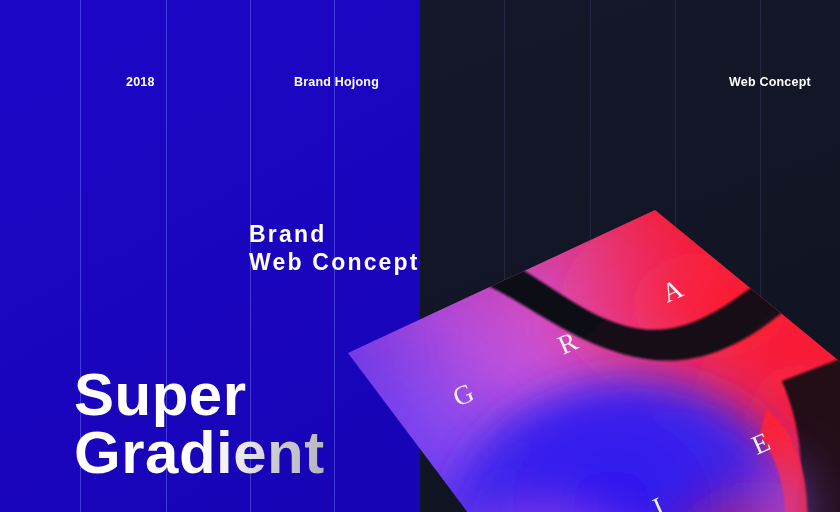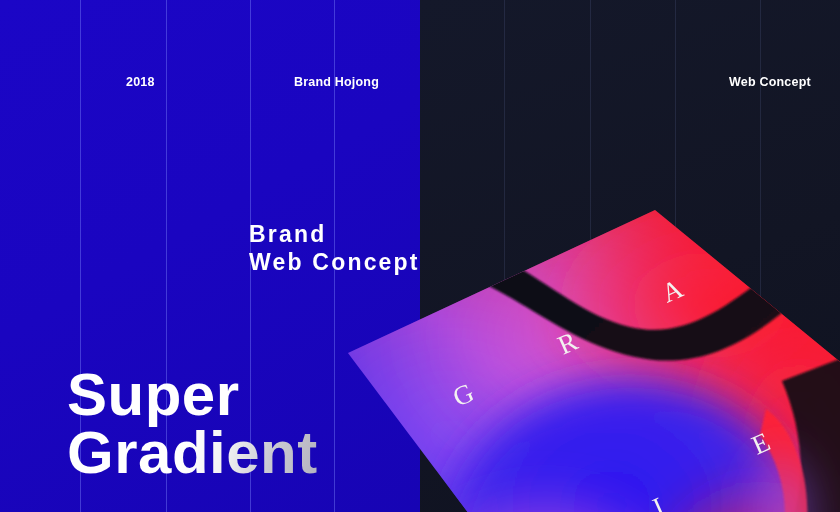--- a/index.html
+++ b/index.html
@@ -42,21 +42,21 @@
   
   .subhead{
     position:absolute;left:249px;top:220px;
     color:#ffffff;font-size:23px;font-weight:700;
     letter-spacing:2.2px;line-height:28px;white-space:nowrap;
   }
   .subhead-line{display:block;}
 
   
   .title{
-    position:absolute;left:67px;top:366px;
+    position:absolute;left:74px;top:366px;
     font-size:60px;font-weight:700;letter-spacing:.5px;
     line-height:58px;white-space:nowrap;
   }
   .title-line{display:block;color:#ffffff;}
   .title-line.fade{
     background:linear-gradient(105deg,#ffffff 0%,#ffffff 46%,#f2f2f4 62%,#c9c9d2 80%,#b3b3bf 100%);
     -webkit-background-clip:text;background-clip:text;
     -webkit-text-fill-color:transparent;color:transparent;text-align:right;
   }
 

